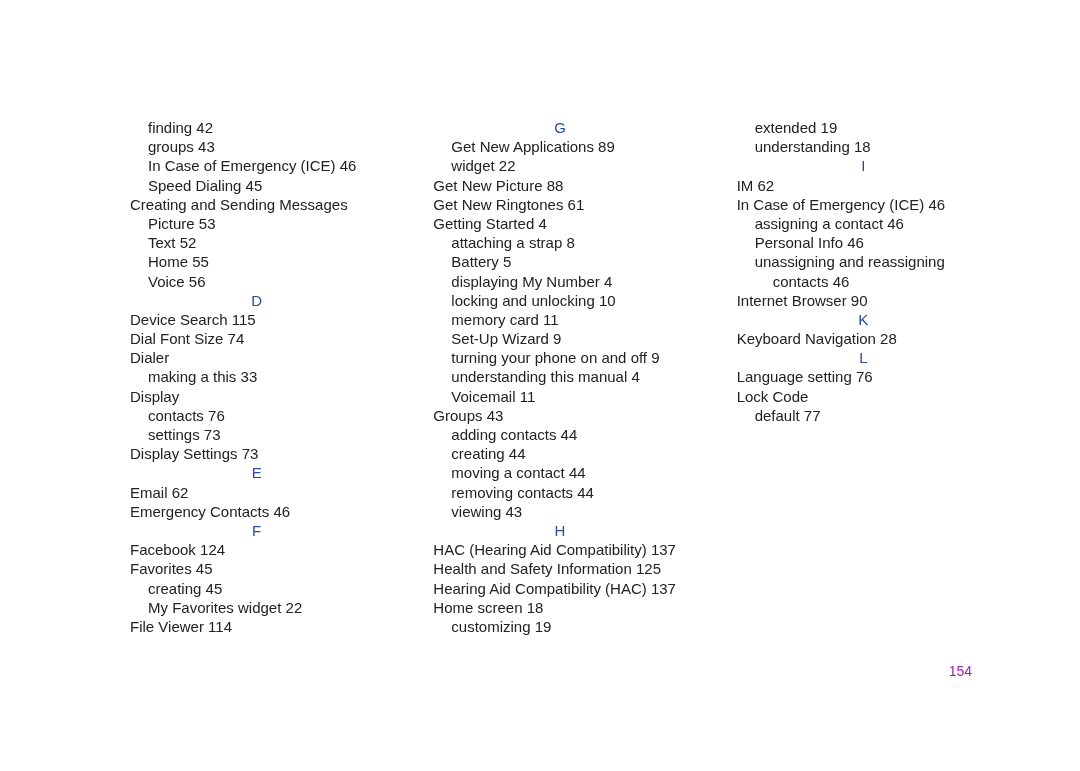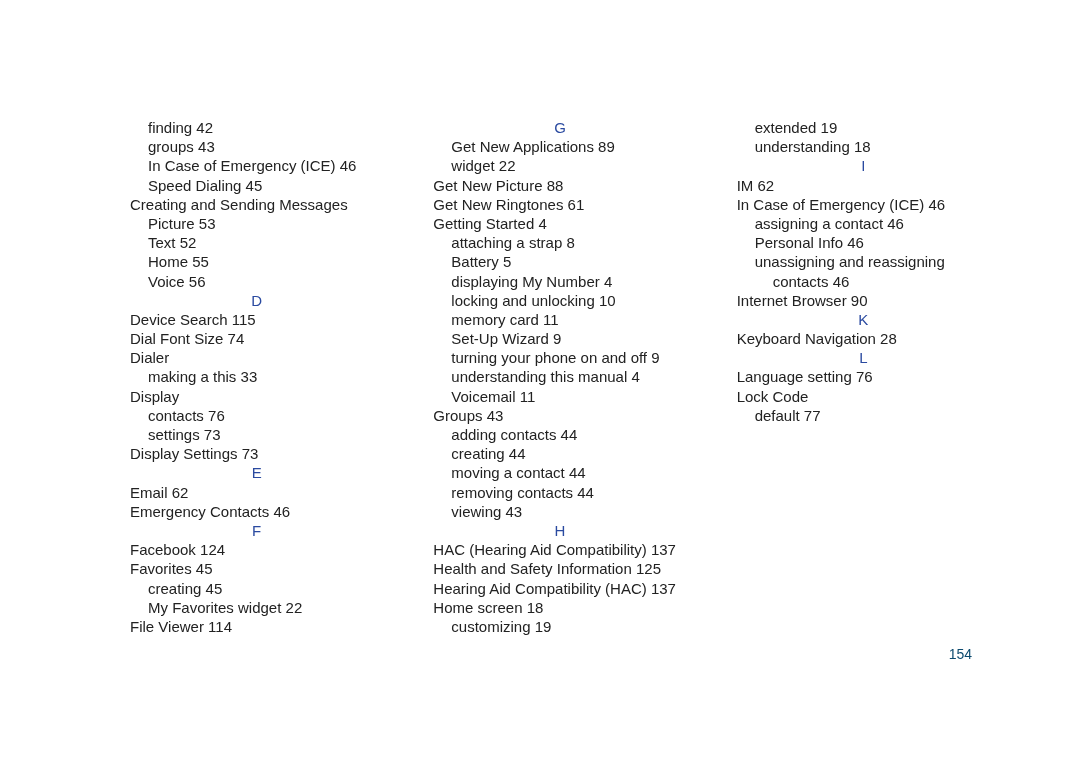--- a/index.html
+++ b/index.html
@@ -29,23 +29,23 @@
     color: #2a4aa0;
     font-weight: bold;
     text-align: center;
     line-height: 1.28;
   }
   .sub1 { padding-left: 18px; }
   .sub2 { padding-left: 36px; }
   .pagenum {
     position: absolute;
     right: 108px;
-    top: 646px;
+    top: 663px;
     font-size: 14px;
-    color: #0c4a6e;
+    color: #a21caf;
   }
 </style>
 </head>
 <body>
 
 <div class="page" id="index-page">
     <div class="entry sub1"><span>finding</span><span> 42</span></div>
     <div class="entry sub1"><span>groups</span><span> 43</span></div>
     <div class="entry sub1"><span>In Case of Emergency (ICE)</span><span> 46</span></div>
     <div class="entry sub1"><span>Speed Dialing</span><span> 45</span></div>

